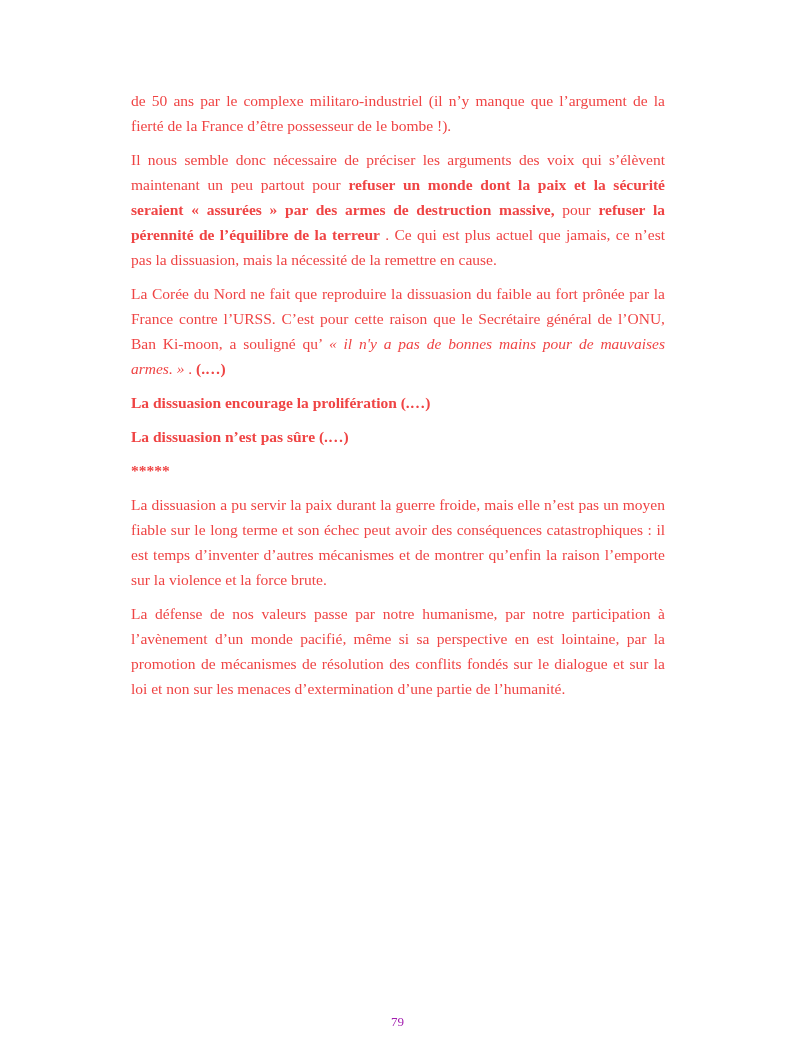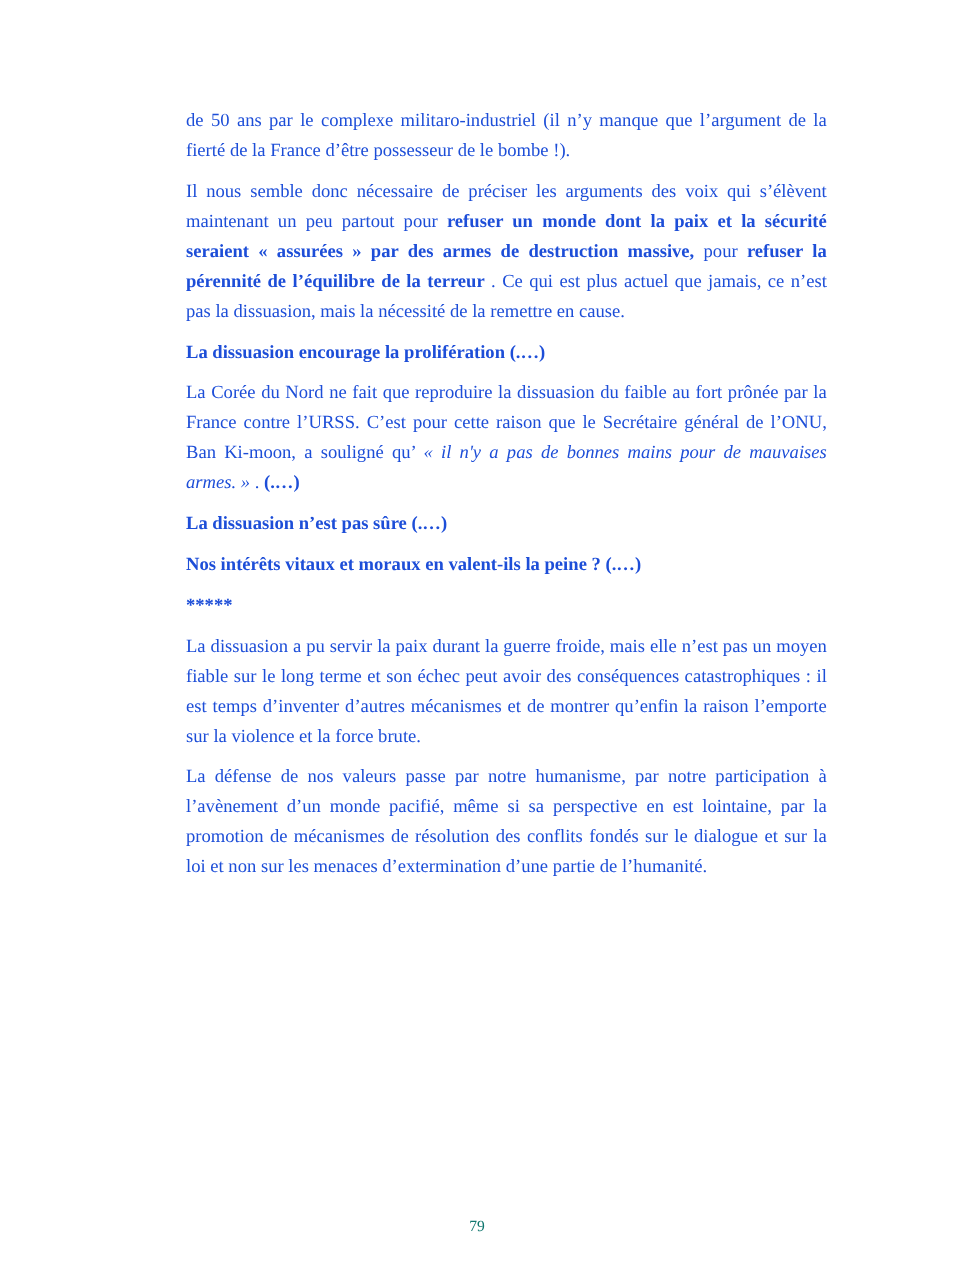--- a/index.html
+++ b/index.html
@@ -19,49 +19,47 @@
     background: #ffffff;
   }
   .content {
     position: absolute;
     left: 131px;
     width: 534px;
     top: 88px;
     font-family: "Liberation Serif", "DejaVu Serif", serif;
     font-size: 15.5px;
     line-height: 25px;
-    color: #1d4ed8;
+    color: #ef4444;
     text-align: justify;
-    margin-left: 24px;
   }
   .content p {
     margin: 0 0 9px 0;
   }
   .bold { font-weight: bold; }
   .italic { font-style: italic; }
   .page-number {
     position: absolute;
     bottom: 33px;
     left: 0;
     width: 100%;
     text-align: center;
     font-family: "Liberation Serif", "DejaVu Serif", serif;
     font-size: 13px;
-    color: #0f766e;
+    color: #a21caf;
   }
 </style>
 </head>
 <body>
 
 <div class="page">
   <div class="content">
       <p><span>de 50 ans par le complexe militaro-industriel (il n’y manque que l’argument de la fierté de la France d’être possesseur de le bombe !).</span></p>
       <p><span>Il nous semble donc nécessaire de préciser les arguments des voix qui s’élèvent maintenant un peu partout pour </span><span class="bold">refuser un monde dont la paix et la sécurité seraient  « assurées » par des armes de destruction massive,</span><span> pour </span><span class="bold">refuser la pérennité de l’équilibre de la terreur</span><span> . Ce qui est plus actuel que jamais, ce n’est pas la dissuasion, mais la nécessité de la remettre en cause.</span></p>
+      <p><span>La Corée du Nord ne fait que reproduire la dissuasion du faible au fort prônée par la France contre l’URSS. C’est pour cette raison que le Secrétaire général de l’ONU, Ban Ki-moon,  a souligné qu’ </span><span class="italic">« il n'y a pas de bonnes mains pour de mauvaises armes. »</span><span> . </span><span class="bold">(.…)</span></p>
       <p><span class="bold">La dissuasion encourage la prolifération (.…)</span></p>
-      <p><span>La Corée du Nord ne fait que reproduire la dissuasion du faible au fort prônée par la France contre l’URSS. C’est pour cette raison que le Secrétaire général de l’ONU, Ban Ki-moon,  a souligné qu’ </span><span class="italic">« il n'y a pas de bonnes mains pour de mauvaises armes. »</span><span> . </span><span class="bold">(.…)</span></p>
       <p><span class="bold">La dissuasion n’est pas sûre (.…)</span></p>
-      <p><span class="bold">Nos intérêts vitaux et moraux en valent-ils la peine ? (.…)</span></p>
       <p><span class="bold">*****</span></p>
       <p><span>La dissuasion a pu servir la paix durant la guerre froide, mais elle n’est pas un moyen fiable sur le long terme et son échec peut avoir des conséquences catastrophiques : il est temps d’inventer d’autres mécanismes et de montrer qu’enfin la raison l’emporte sur la violence et la force brute.</span></p>
       <p><span>La défense de nos valeurs passe par notre humanisme, par notre participation à l’avènement d’un monde pacifié,  même si sa perspective en est lointaine, par la promotion de mécanismes de résolution des conflits fondés sur le dialogue et sur la loi et non sur les menaces d’extermination d’une partie de l’humanité.</span></p>
     </div>
   <div class="page-number">79</div>
 </div>
 
 </body></html>

